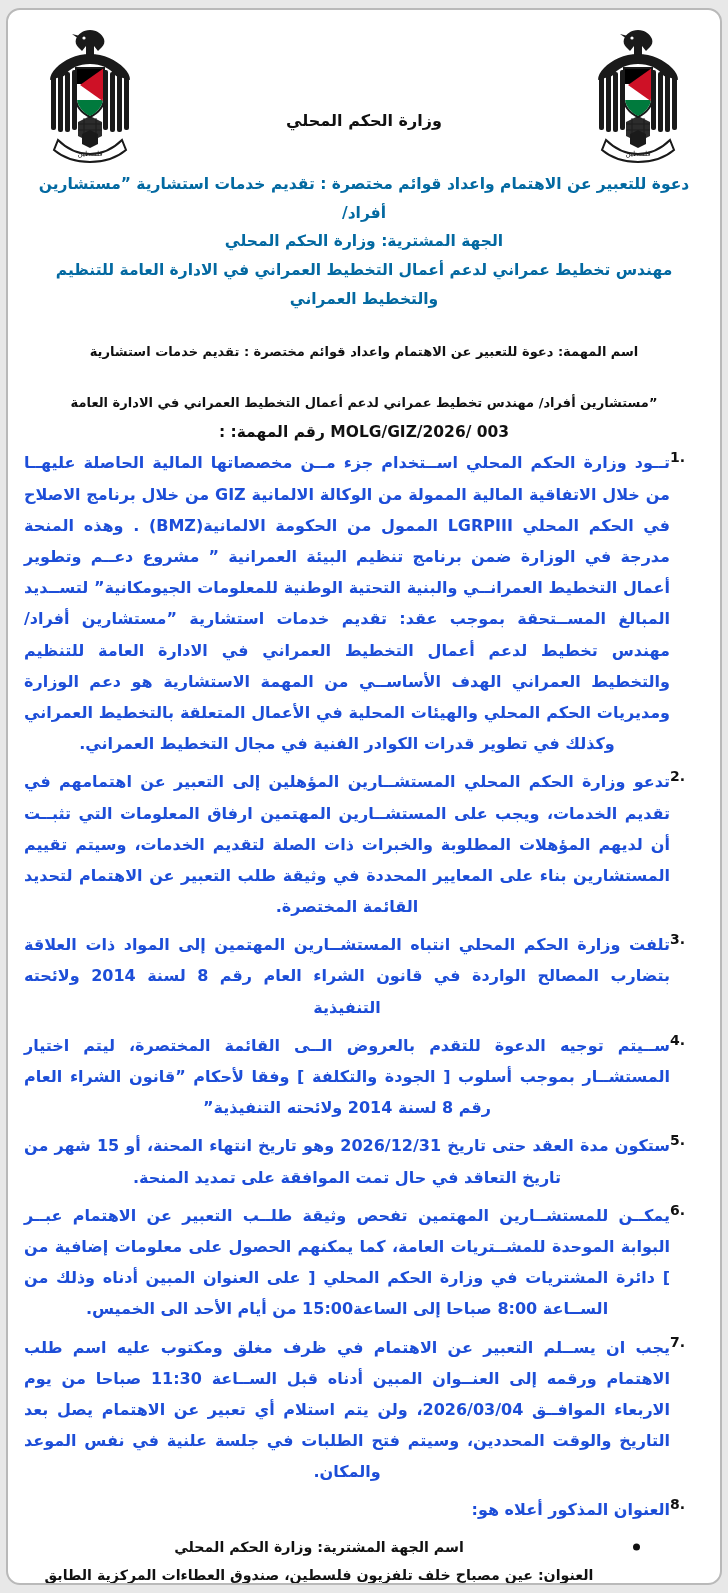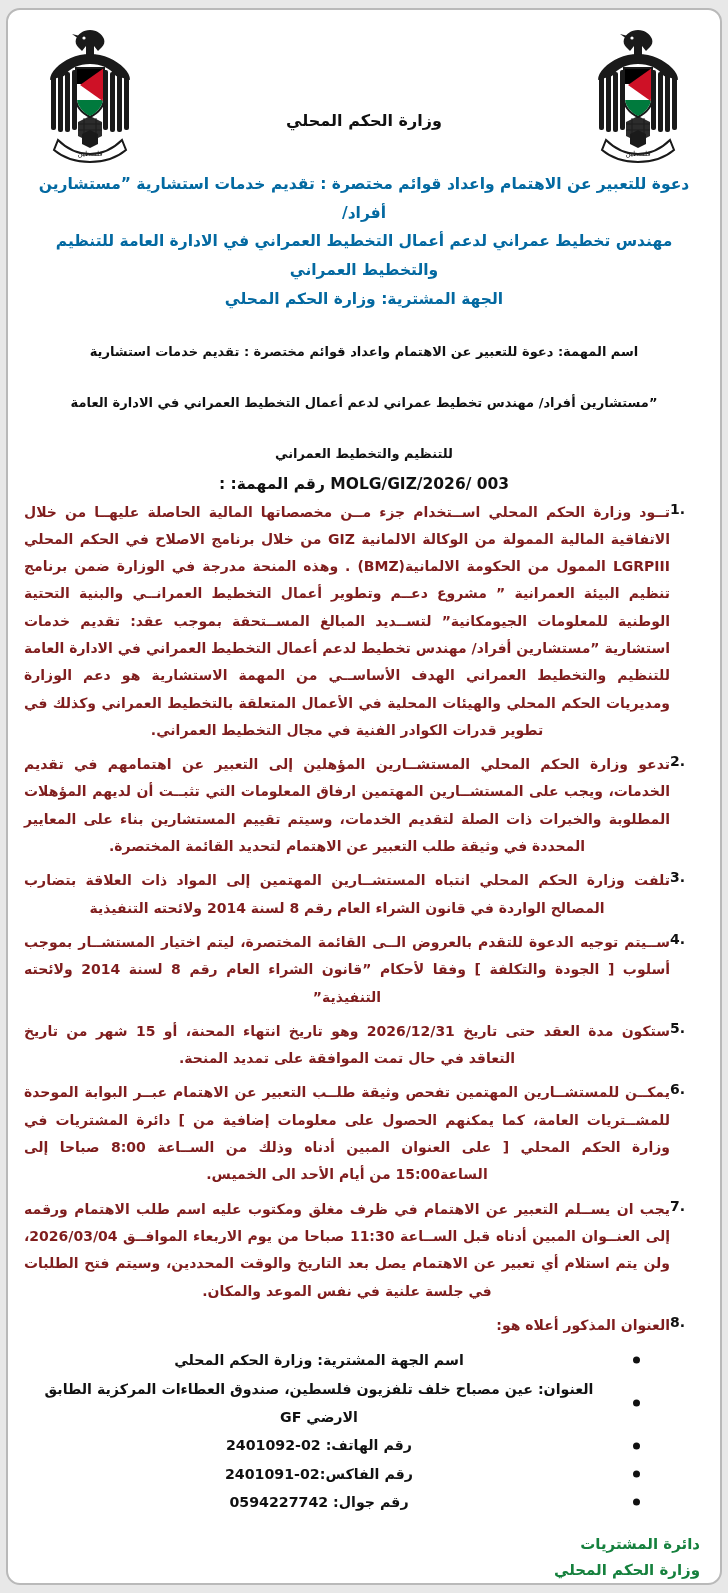--- a/index.html
+++ b/index.html
@@ -106,22 +106,22 @@
     font-size: 14px;
     font-weight: bold;
     color: #111;
     text-align: left;
     padding-top: 2px;
     direction: ltr;
     unicode-bidi: embed;
   }
   .clause-text {
     flex: 1 1 auto;
-    font-size: 14px;
-    color: #7f1d1d;
+    font-size: 16px;
+    color: #1d4ed8;
     line-height: 1.95;
     text-align: justify;
     text-align-last: center;
     font-weight: bold;
   }
   .clause-text.left-last { text-align-last: right; }
 
   
   ul.contacts {
     list-style: none;
@@ -269,28 +269,27 @@
         </svg>
       </div>
 
       <div class="header-titles">
         <div>وزارة الحكم المحلي</div>
       </div>
     </div>
 
     <div class="title-block">
       <div class="tline">دعوة للتعبير عن الاهتمام واعداد قوائم مختصرة : تقديم خدمات استشارية ”مستشارين أفراد/</div>
+      <div class="tline">الجهة المشترية: وزارة الحكم المحلي</div>
       <div class="tline">مهندس تخطيط عمراني لدعم أعمال التخطيط العمراني في الادارة العامة للتنظيم والتخطيط العمراني</div>
-      <div class="tline">الجهة المشترية: وزارة الحكم المحلي</div>
     </div>
 
     <div class="subject-block">
       <div class="sline">اسم المهمة: دعوة للتعبير عن الاهتمام واعداد قوائم مختصرة : تقديم خدمات استشارية</div>
       <div class="sline">”مستشارين أفراد/ مهندس تخطيط عمراني لدعم أعمال التخطيط العمراني في الادارة العامة</div>
-      <div class="sline">للتنظيم والتخطيط العمراني</div>
     </div>
 
     <div class="refno">
       <span class="lat">MOLG/GIZ/2026/ 003</span>
       <span>رقم المهمة: :</span>
     </div>
 
     <ol class="clauses">
       <li>
         <div class="num">1.</div>

